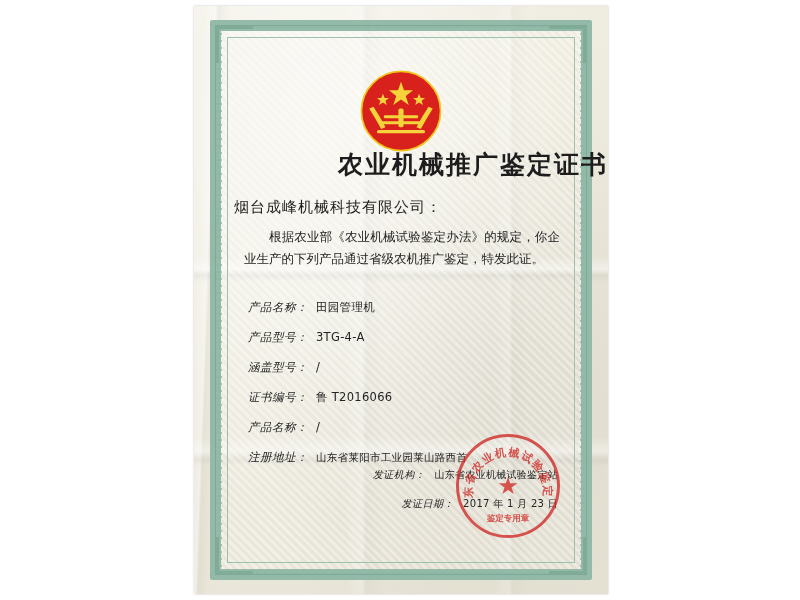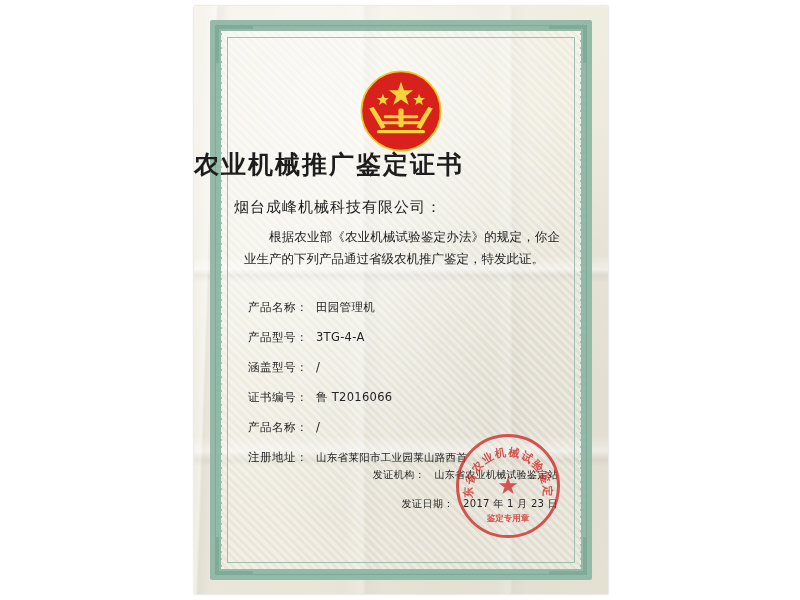--- a/index.html
+++ b/index.html
@@ -104,21 +104,21 @@
     top: 62px;
     transform: translateX(-50%);
     width: 86px;
     height: 86px;
   }
 
   .title {
     position: absolute;
     left: 0; right: 0;
     top: 142px;
-    text-align: left;
+    text-align: right;
     font-family: Liberation Serif, serif;
     font-size: 25px;
     font-weight: bold;
     letter-spacing: 2px;
     color: #1d1d1d;
   }
   .company {
     position: absolute;
     left: 40px;
     top: 192px;
@@ -147,21 +147,21 @@
     width: 312px;
     font-family: "DejaVu Sans", "Liberation Sans", sans-serif;
     font-size: 11.5px;
     color: #232323;
   }
   .field-row {
     display: flex;
     align-items: baseline;
     margin-bottom: 15px;
   }
-  .field-label { white-space: nowrap; letter-spacing: .5px; }
+  .field-label { white-space: nowrap; letter-spacing: .5px; font-style: italic; }
   .field-value { margin-left: 8px; letter-spacing: .3px; }
   .addr-row .field-value { font-size: 10.5px; }
 
   .right-block {
     position: absolute;
     left: 54px;
     top: 462px;
     width: 310px;
     font-family: "DejaVu Sans", "Liberation Sans", sans-serif;
     font-size: 10px;

